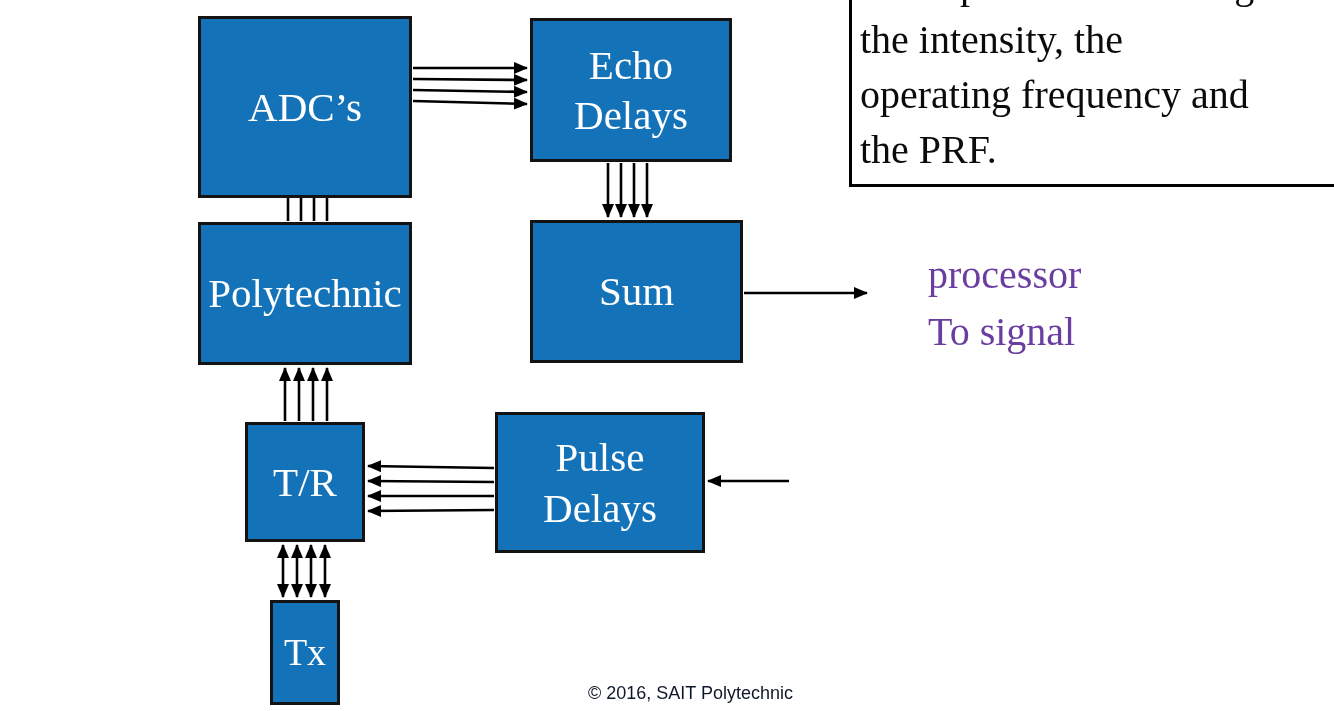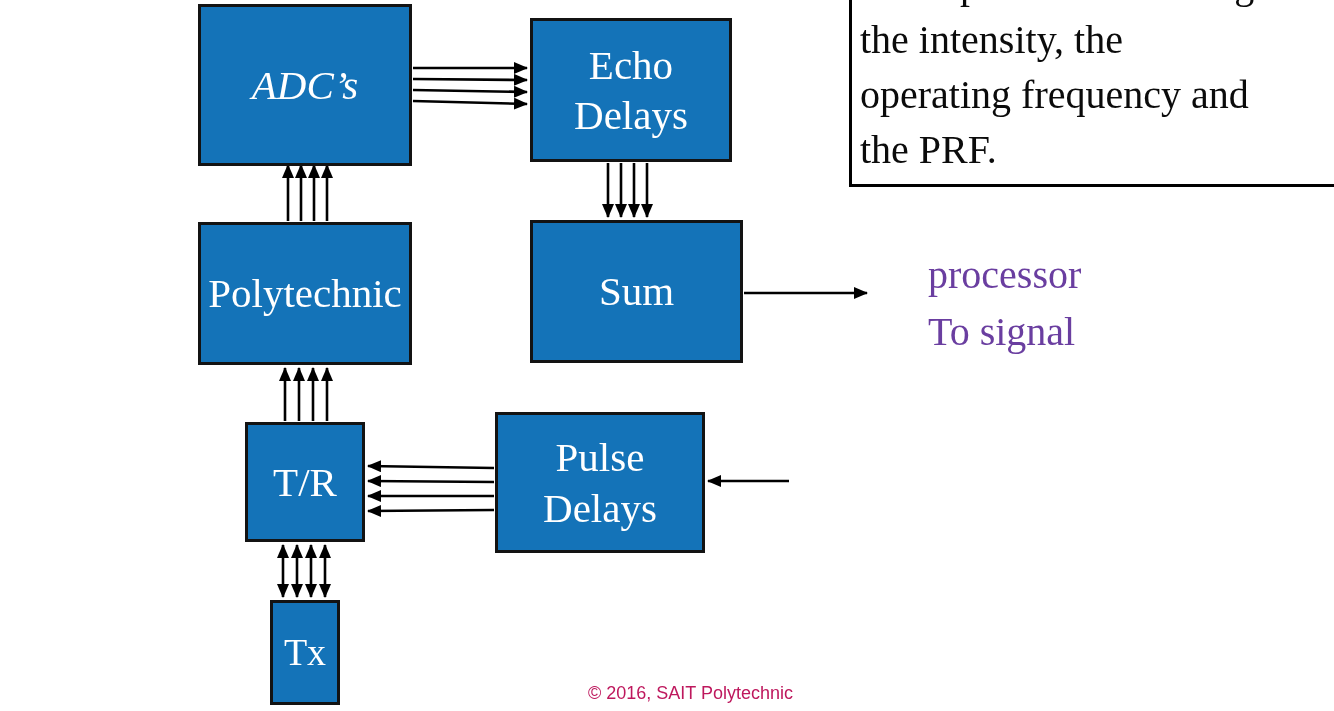--- a/index.html
+++ b/index.html
@@ -17,21 +17,21 @@
     border:3px solid #131313;
     box-sizing:border-box;
     display:flex;align-items:center;justify-content:center;
     color:#ffffff;
     font-size:41px;
     text-align:center;
     line-height:1.22;
   }
   .block .lbl{white-space:nowrap;}
   .block .lbl.wrap2{white-space:normal;width:62%;}
-  #blk-adcs      {left:198px;top:4px; width:214px;height:162px;font-style:italic;}
+  #blk-adcs      {left:198px;top:16px; width:214px;height:182px;}
   #blk-echo      {left:530px;top:18px; width:202px;height:144px;}
   #blk-amplifiers{left:198px;top:222px;width:214px;height:143px;}
   #blk-sum       {left:530px;top:220px;width:213px;height:143px;}
   #blk-tr        {left:245px;top:422px;width:120px;height:120px;}
   #blk-pulsedel  {left:495px;top:412px;width:210px;height:141px;}
   #blk-pulser    {left:790px;top:410px;width:232px;height:142px;}
   #blk-tx        {left:270px;top:600px;width:70px; height:105px;font-size:38px;}
   
   #arrows{position:absolute;left:0;top:0;pointer-events:none;}
   
@@ -55,21 +55,21 @@
     width:220px;
     color:#6A3EA0;
     font-size:40px;
     line-height:57px;
   }
   
   #footer{
     position:absolute;
     left:588px;top:683px;
     width:260px;
-    color:#be185d;
+    color:#0f172a;
     font-family:"Liberation Sans","DejaVu Sans",sans-serif;
     font-size:18px;
     line-height:20px;
   }
 </style>
 </head>
 <body>
 
 <div id="slide">
 

